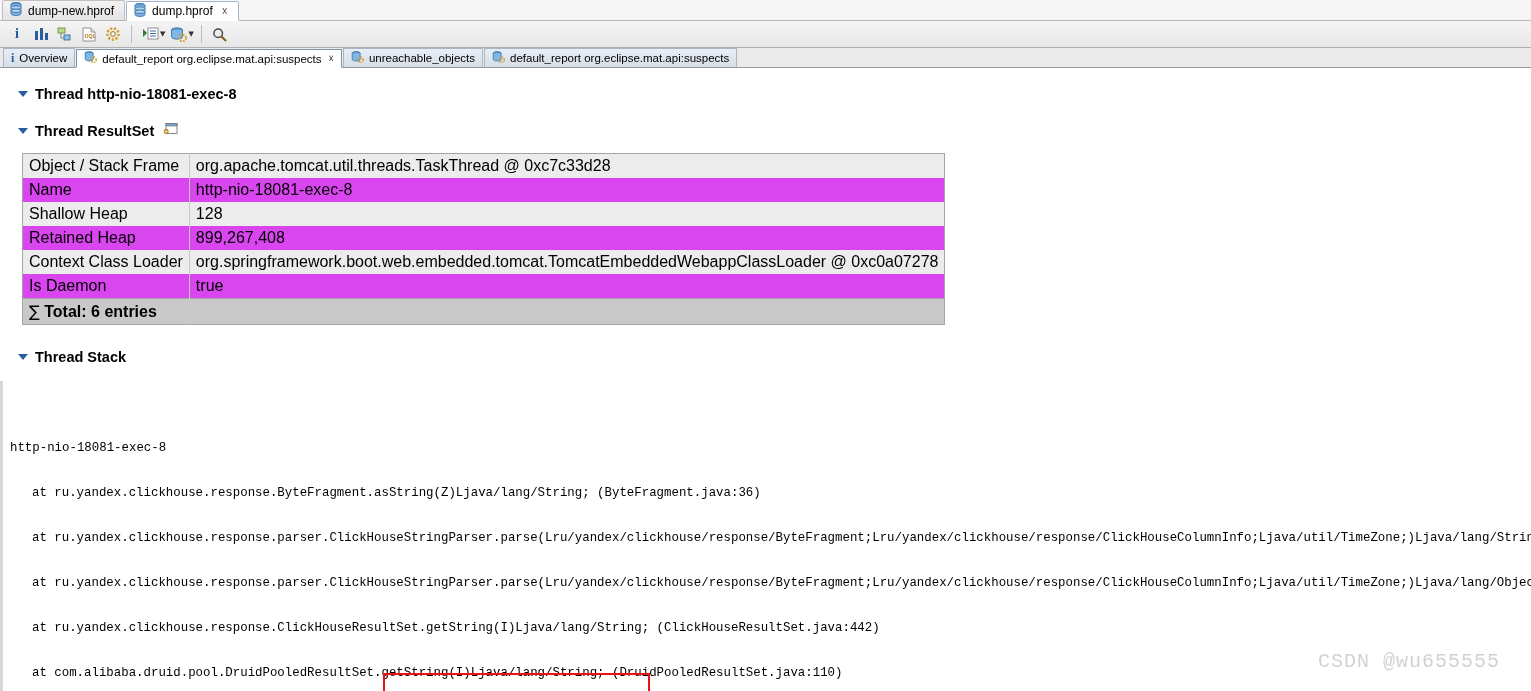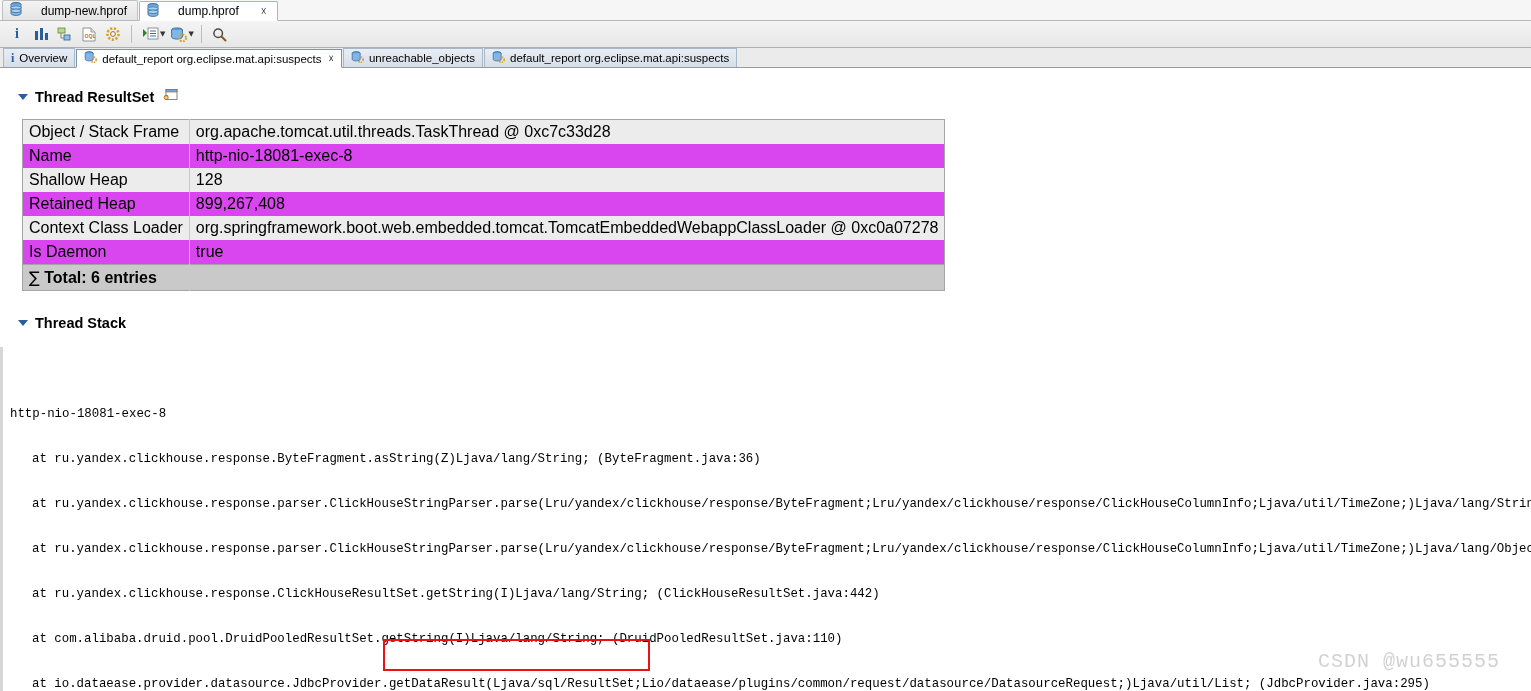--- a/index.html
+++ b/index.html
@@ -15,21 +15,21 @@
   .editor-tabbar {
     position: relative;
     height: 21px;
     background: #f6f6f6;
     border-bottom: 1px solid #b8b8b8;
     display: flex;
     align-items: flex-end;
     padding-left: 2px;
   }
   .etab {
-    display: flex; align-items: center; gap: 19px;
+    display: flex; align-items: center; gap: 6px;
     height: 20px;
     padding: 0 10px 0 7px;
     font-size: 12px;
     color: #000;
     border: 1px solid #c0c0c0;
     border-bottom: none;
     border-radius: 2px 2px 0 0;
     background: linear-gradient(to bottom,#f3f3f3,#e4e4e4);
     margin-right: 1px;
     white-space: nowrap;
@@ -301,20 +301,24 @@
         <path d="M1.4 2.6v7c0 1 2 1.9 4.6 1.9s4.6-.9 4.6-1.9v-7" fill="#7fb8e8" stroke="#2d5f8f" stroke-width="0.8"></path>
         <circle cx="11" cy="10" r="3" fill="none" stroke="#d8a12a" stroke-width="1.9" stroke-dasharray="1.6 1.2"></circle>
       </svg>
     </span>
     <span>default_report org.eclipse.mat.api:suspects</span>
   </div>
 </div>
 
 <div class="content">
 
+  <div class="section-head" style="margin-top:18px;">
+    <span class="twisty"></span>
+    <span>Thread http-nio-18081-exec-8</span>
+  </div>
 
   <div class="section-head" style="margin-top:20px;">
     <span class="twisty"></span>
     <span>Thread ResultSet</span>
     <span style="margin-left:2px;">
       <svg width="15" height="14" viewBox="0 0 15 14">
         <rect x="3" y="1.5" width="11" height="10" fill="#ffffff" stroke="#7a7a7a" stroke-width="0.9"></rect>
         <rect x="3" y="1.5" width="11" height="2.4" fill="#6fa8dc" stroke="#7a7a7a" stroke-width="0.9"></rect>
         <path d="M1 8.5c1.4-1.3 3-1.4 4.2-.6" fill="#f5c97a" stroke="#9a6b15" stroke-width="0.9"></path>
         <circle cx="3.2" cy="9.6" r="2" fill="#f5c97a" stroke="#9a6b15" stroke-width="0.8"></circle>

